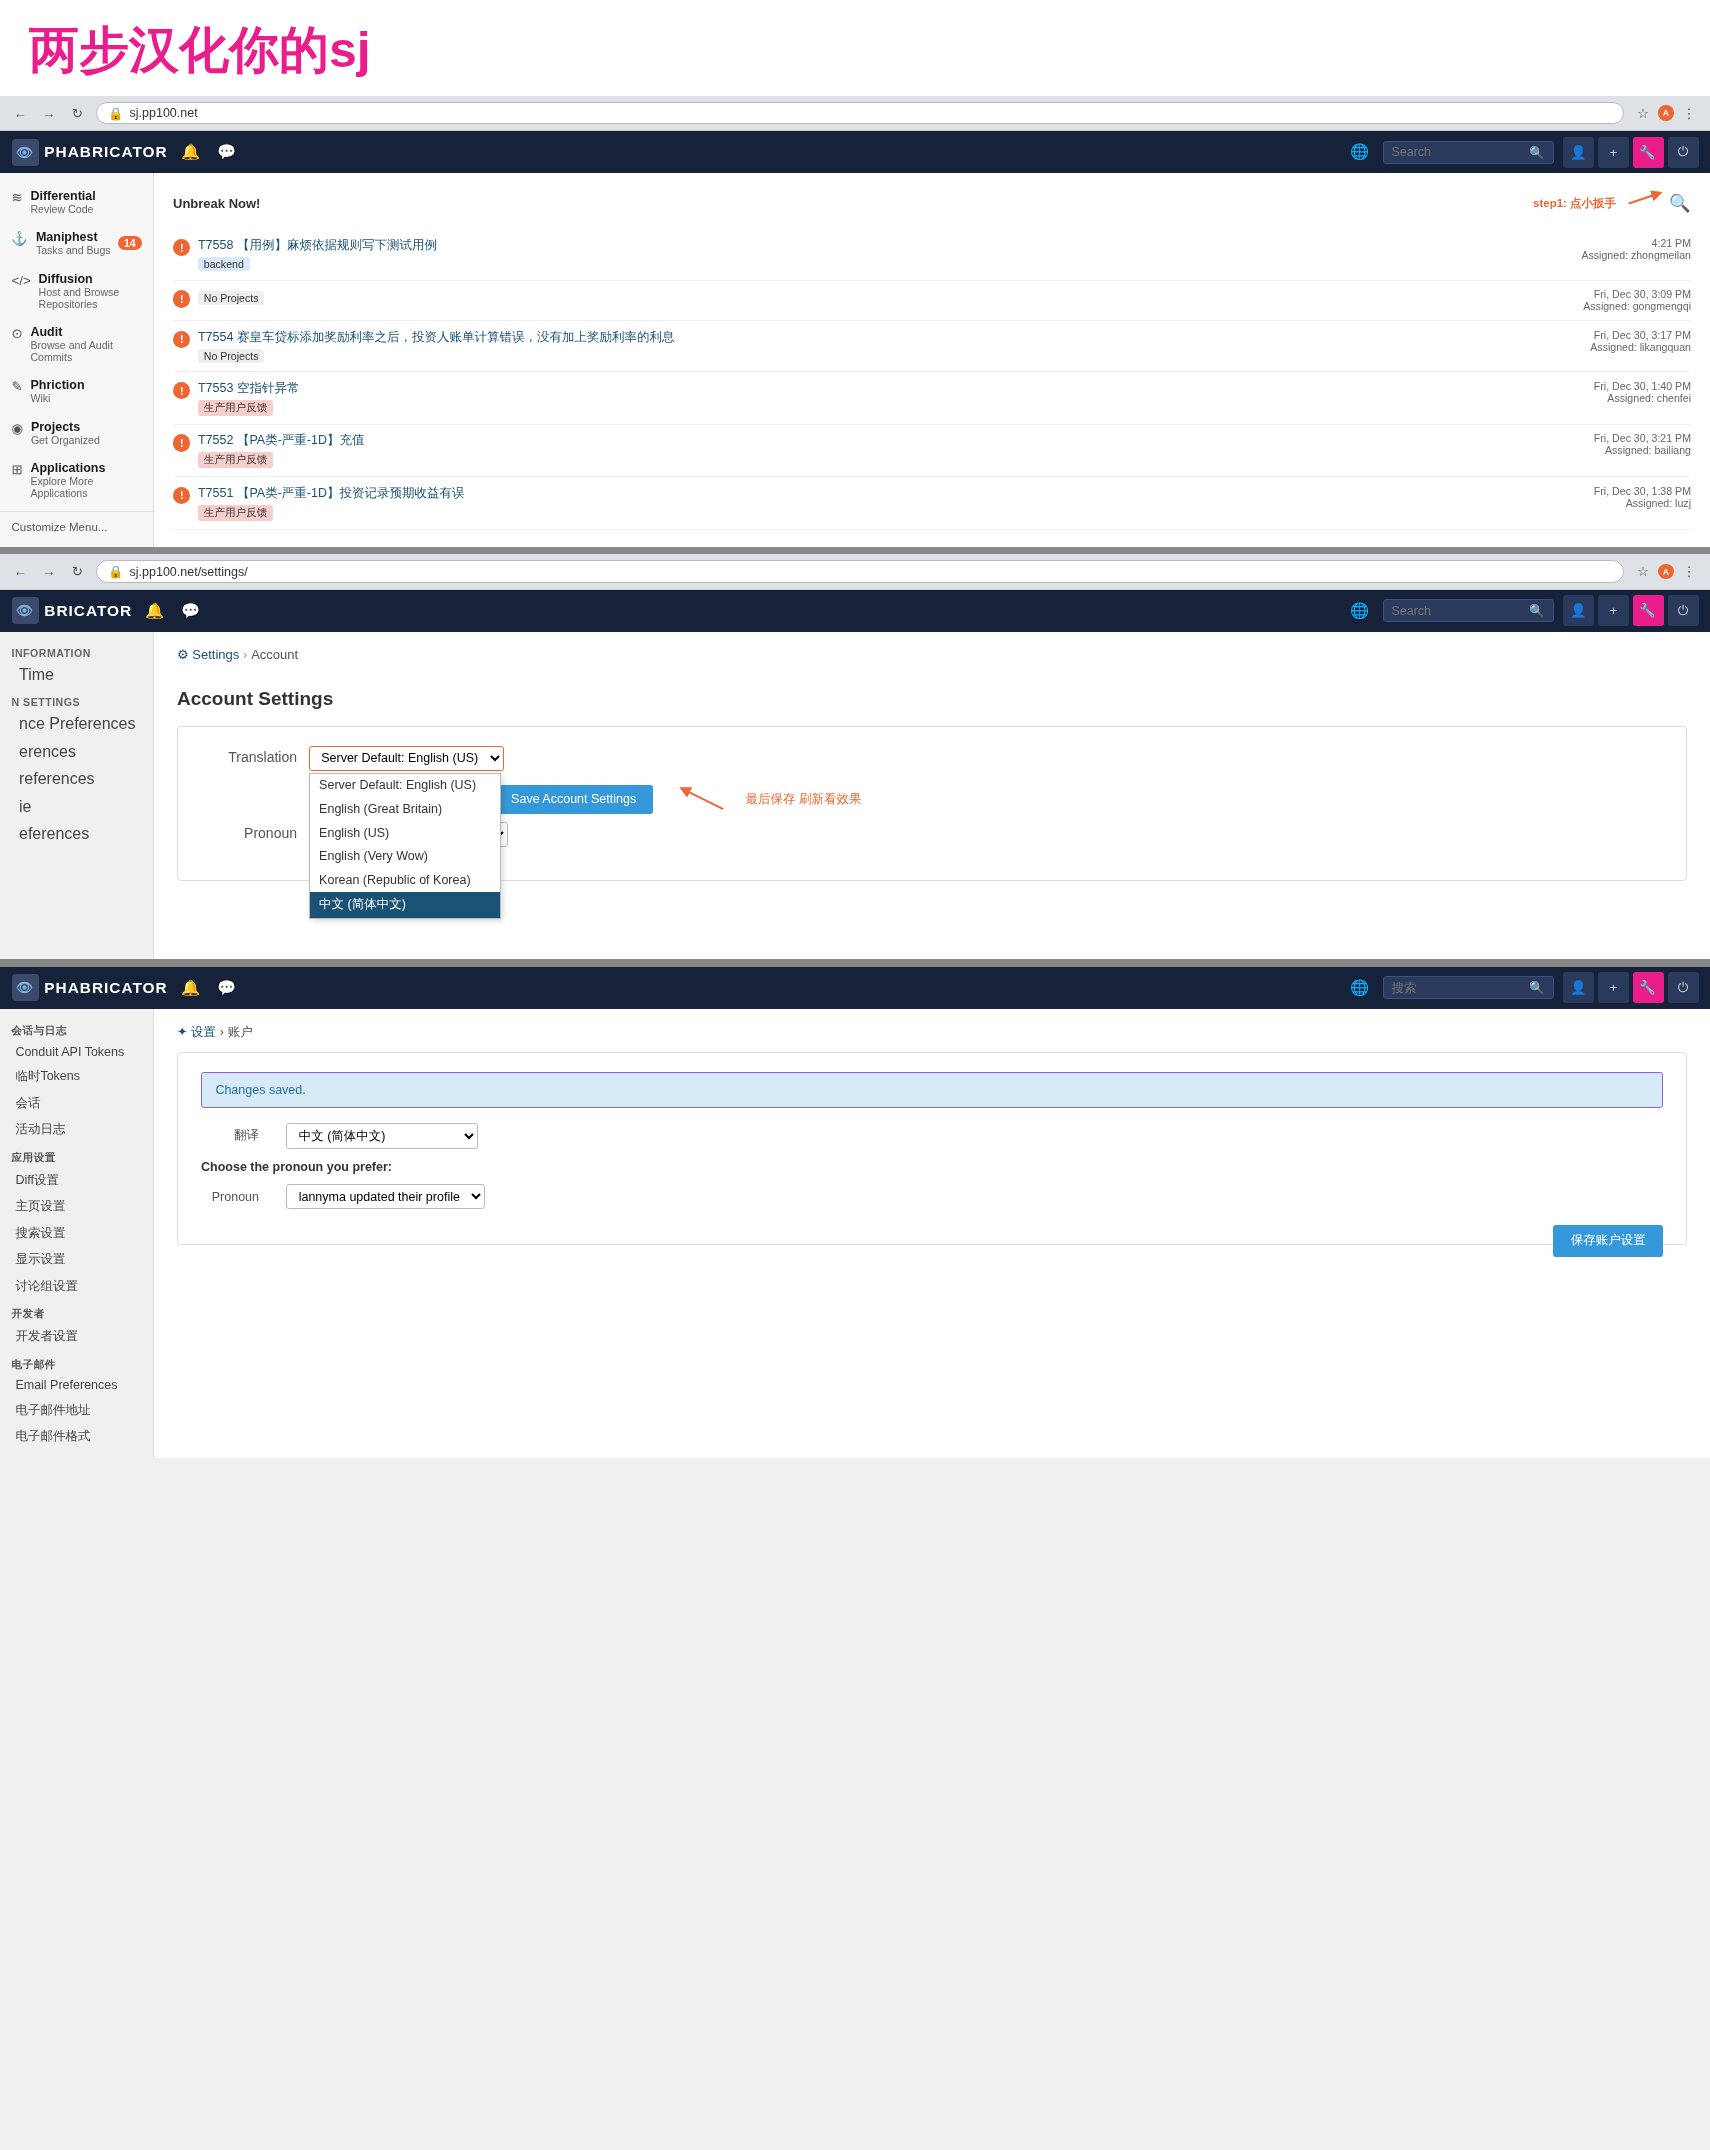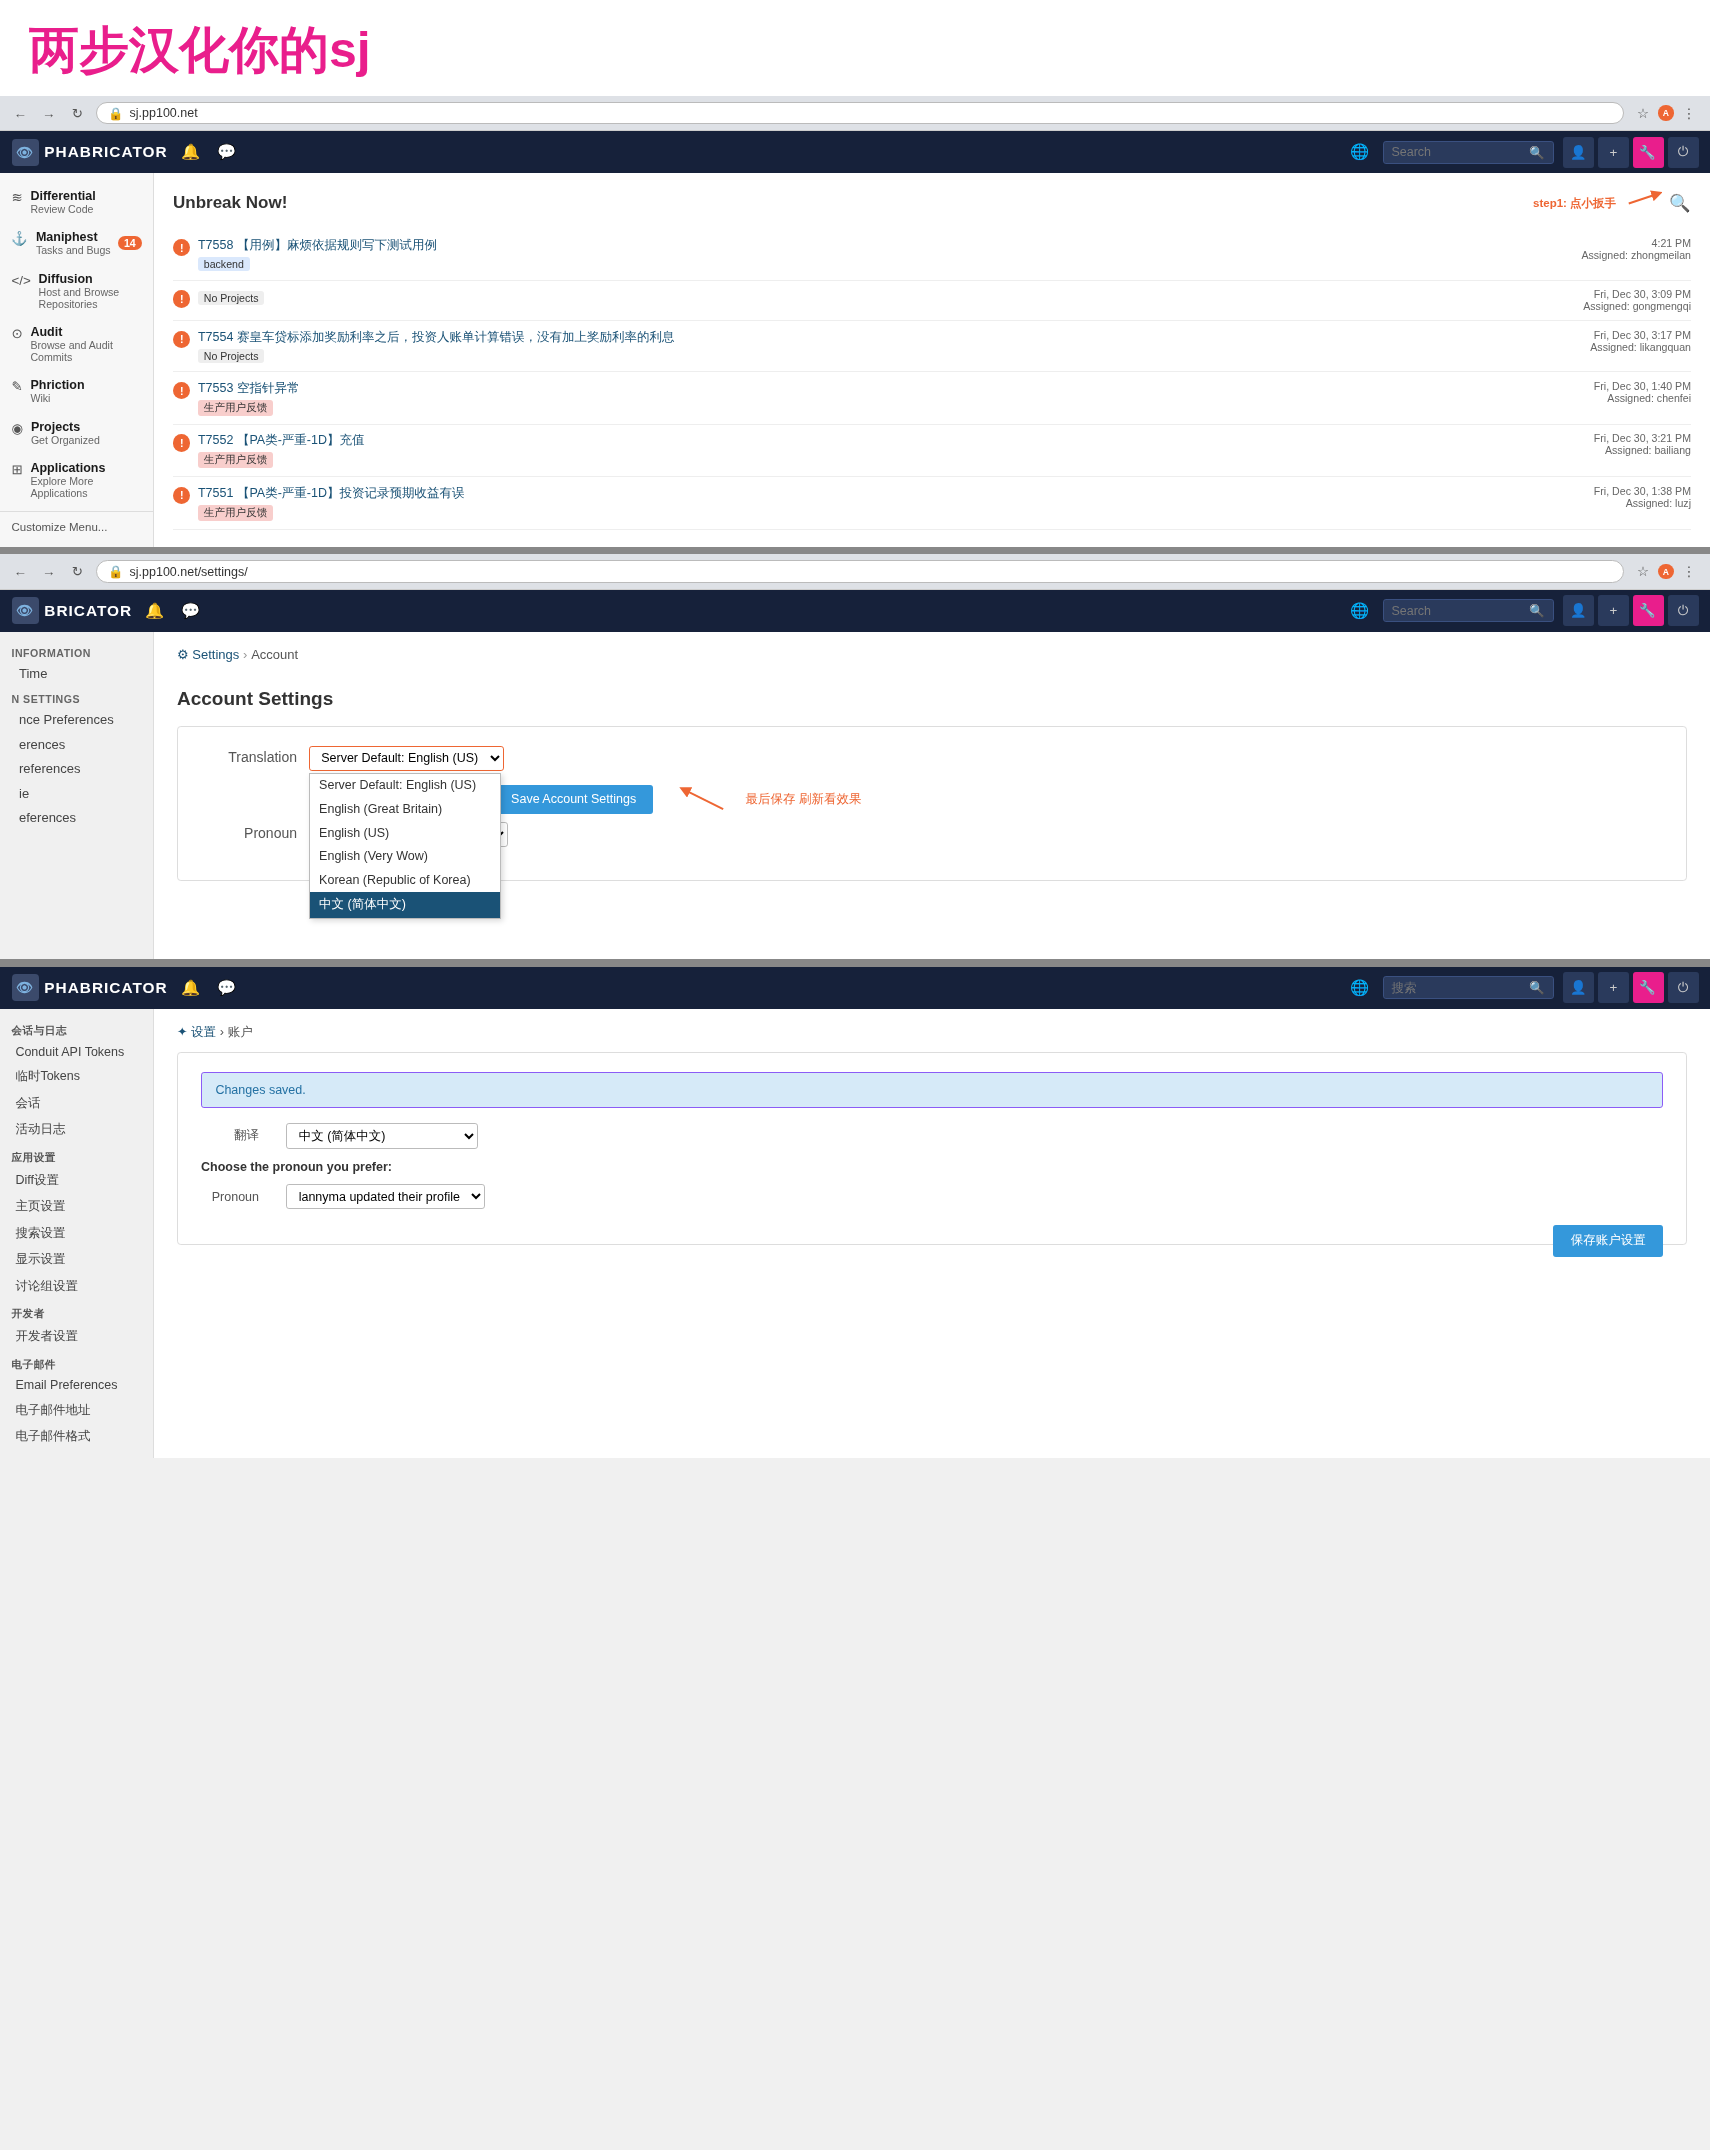--- a/index.html
+++ b/index.html
@@ -144,21 +144,21 @@
 
     
     .main-panel {
       flex: 1;
       padding: 15.4px 19px;
     }
     .unbreak-header {
       display: flex; align-items: center; justify-content: space-between;
       margin-bottom: 11.5px;
     }
-    .unbreak-title { font-size: 17px; font-weight: bold; color: #333; }
+    .unbreak-title { font-size: 13px; font-weight: bold; color: #333; }
     .unbreak-search-icon { font-size: 17.3px; color: #555; cursor: pointer; }
     .task-list { list-style: none; }
     .task-item {
       display: flex; align-items: flex-start;
       padding: 7.7px 0;
       border-bottom: 1px solid #eee;
       gap: 7.7px;
     }
     .task-priority-icon {
       width: 17.3px; height: 17.3px;
@@ -194,21 +194,21 @@
       padding: 7.7px 0;
     }
     .settings-sidebar-section {
       padding: 7.7px 11.5px 1.9px 11.5px;
       font-size: 10.6px; font-weight: bold;
       color: #666; text-transform: uppercase;
       letter-spacing: 0.5px;
     }
     .settings-sidebar-item {
       padding: 4.8px 11.5px 4.8px 19px;
-      font-size: 13px; color: #444;
+      font-size: 16px; color: #444;
       cursor: pointer;
     }
     .settings-main {
       flex: 1; padding: 15.4px 23px;
     }
     .breadcrumb {
       font-size: 13px; color: #555; margin-bottom: 26px;
       display: flex; align-items: center; gap: 3.8px; text-align: center;
     }
     .breadcrumb-sep { color: #999; }

